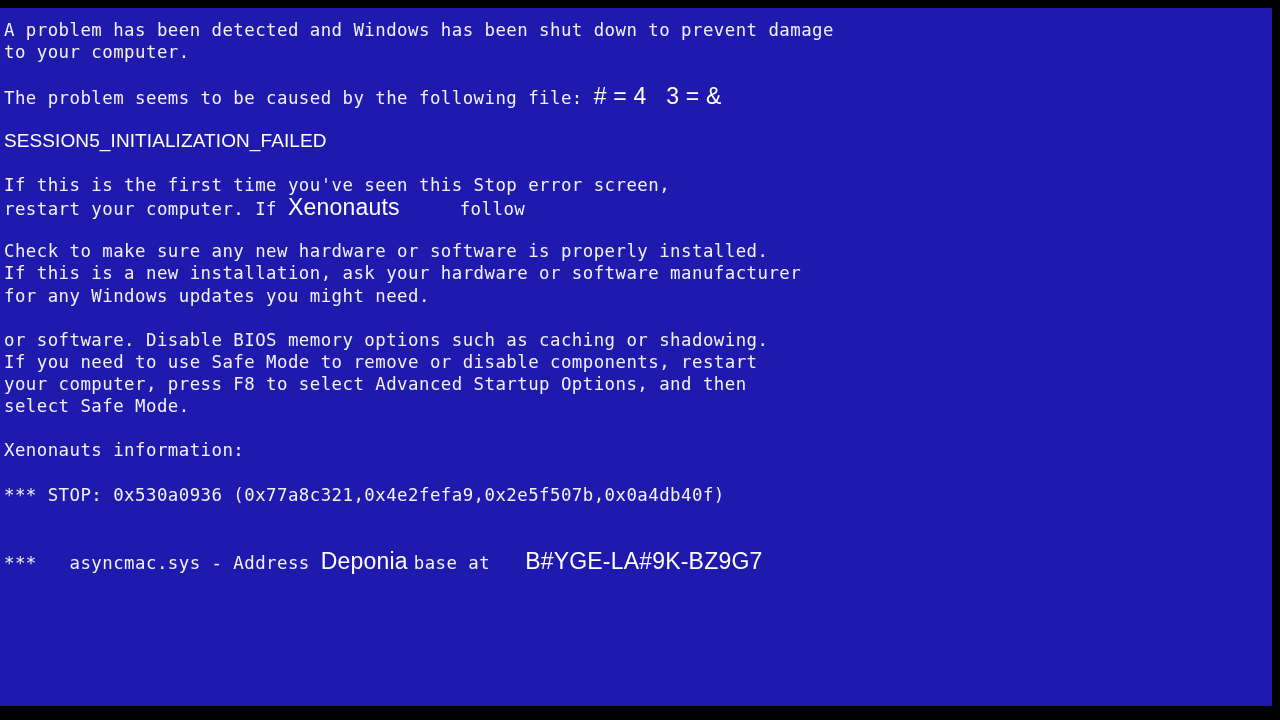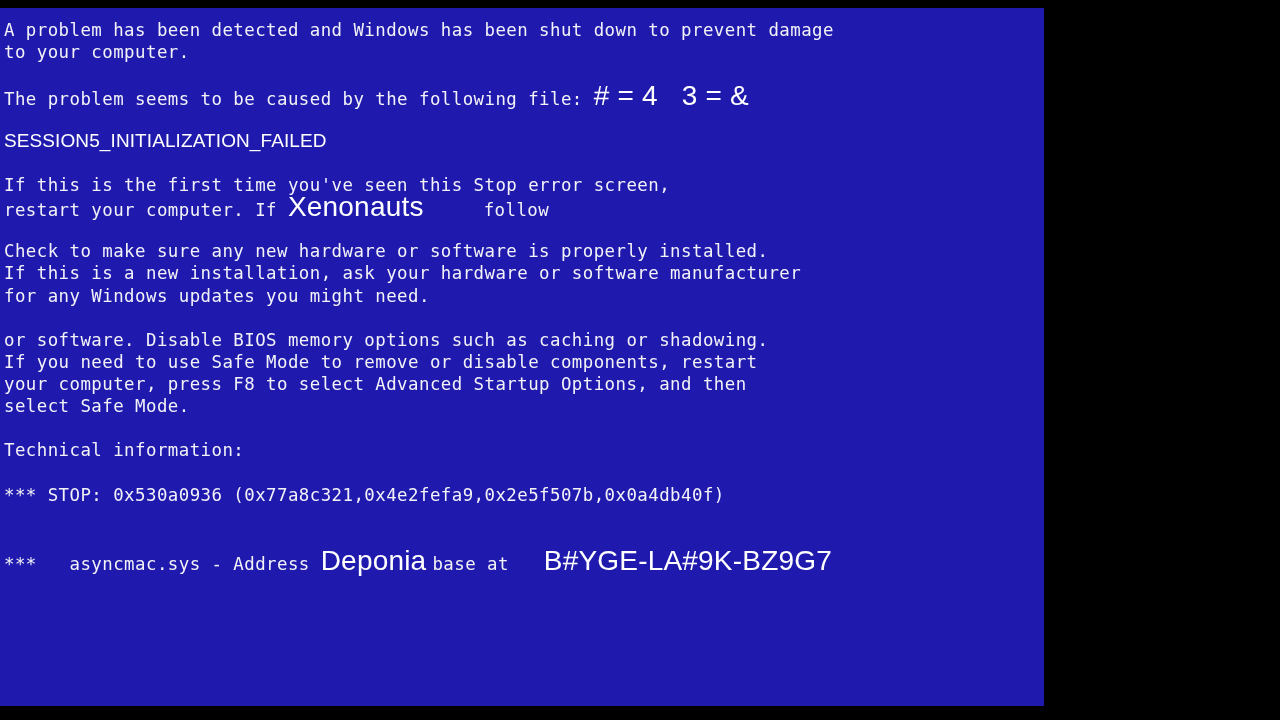--- a/index.html
+++ b/index.html
@@ -20,21 +20,21 @@
     width: 1280px;
     height: 720px;
     background: #000000;
   }
 
   
   #bsod {
     position: absolute;
     left: 0;
     top: 8px;
-    width: 1044px;
+    width: 1272px;
     height: 698px;
     background: #1f1aad;
     overflow: hidden;
   }
 
   .bar {
     position: absolute;
     background: #000000;
   }
   #bar-top    { left: 0;    top: 0;     width: 1280px; height: 8px;  }
@@ -55,21 +55,21 @@
     line-height: 22.2px;
     letter-spacing: 0.45px;
     color: #f2f2f8;
     white-space: pre;
     height: 22.2px;
   }
 
   
   .inj {
     font-family: "Liberation Sans", sans-serif;
-    font-size: 28px;
+    font-size: 23px;
     letter-spacing: 0.2px;
     color: #ffffff;
   }
 
   
   .line-inj {
     font-family: "Liberation Sans", sans-serif;
     font-size: 19px;
     line-height: 22.2px;
     letter-spacing: 0.1px;
@@ -111,21 +111,21 @@
 
       <div class="spacer-22"></div>
 
       <div class="line">or software. Disable BIOS memory options such as caching or shadowing.</div>
       <div class="line">If you need to use Safe Mode to remove or disable components, restart</div>
       <div class="line">your computer, press F8 to select Advanced Startup Options, and then</div>
       <div class="line">select Safe Mode.</div>
 
       <div class="spacer-22"></div>
 
-      <div class="line">Technical information:</div>
+      <div class="line">Xenonauts information:</div>
 
       <div class="spacer-22"></div>
 
       <div class="line">*** STOP: 0x530a0936 (0x77a8c321,0x4e2fefa9,0x2e5f507b,0x0a4db40f)</div>
 
       <div class="spacer-22"></div>
       <div class="spacer-22"></div>
 
       <div class="line"><span>***   asyncmac.sys - Address </span><span class="inj">Deponia</span><span style="margin-left:6px">base at </span><span class="inj" style="margin-left:24px">B#YGE-LA#9K-BZ9G7</span></div>
 

